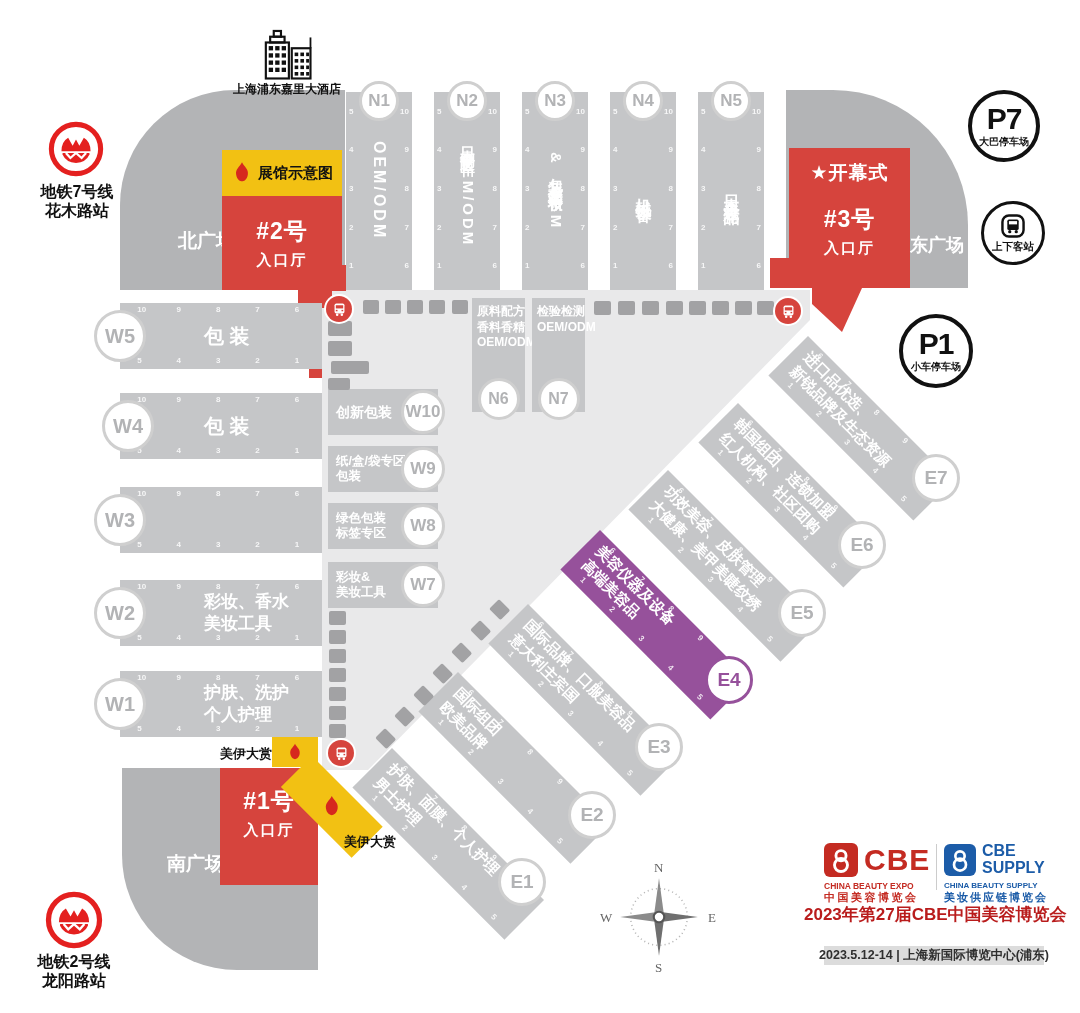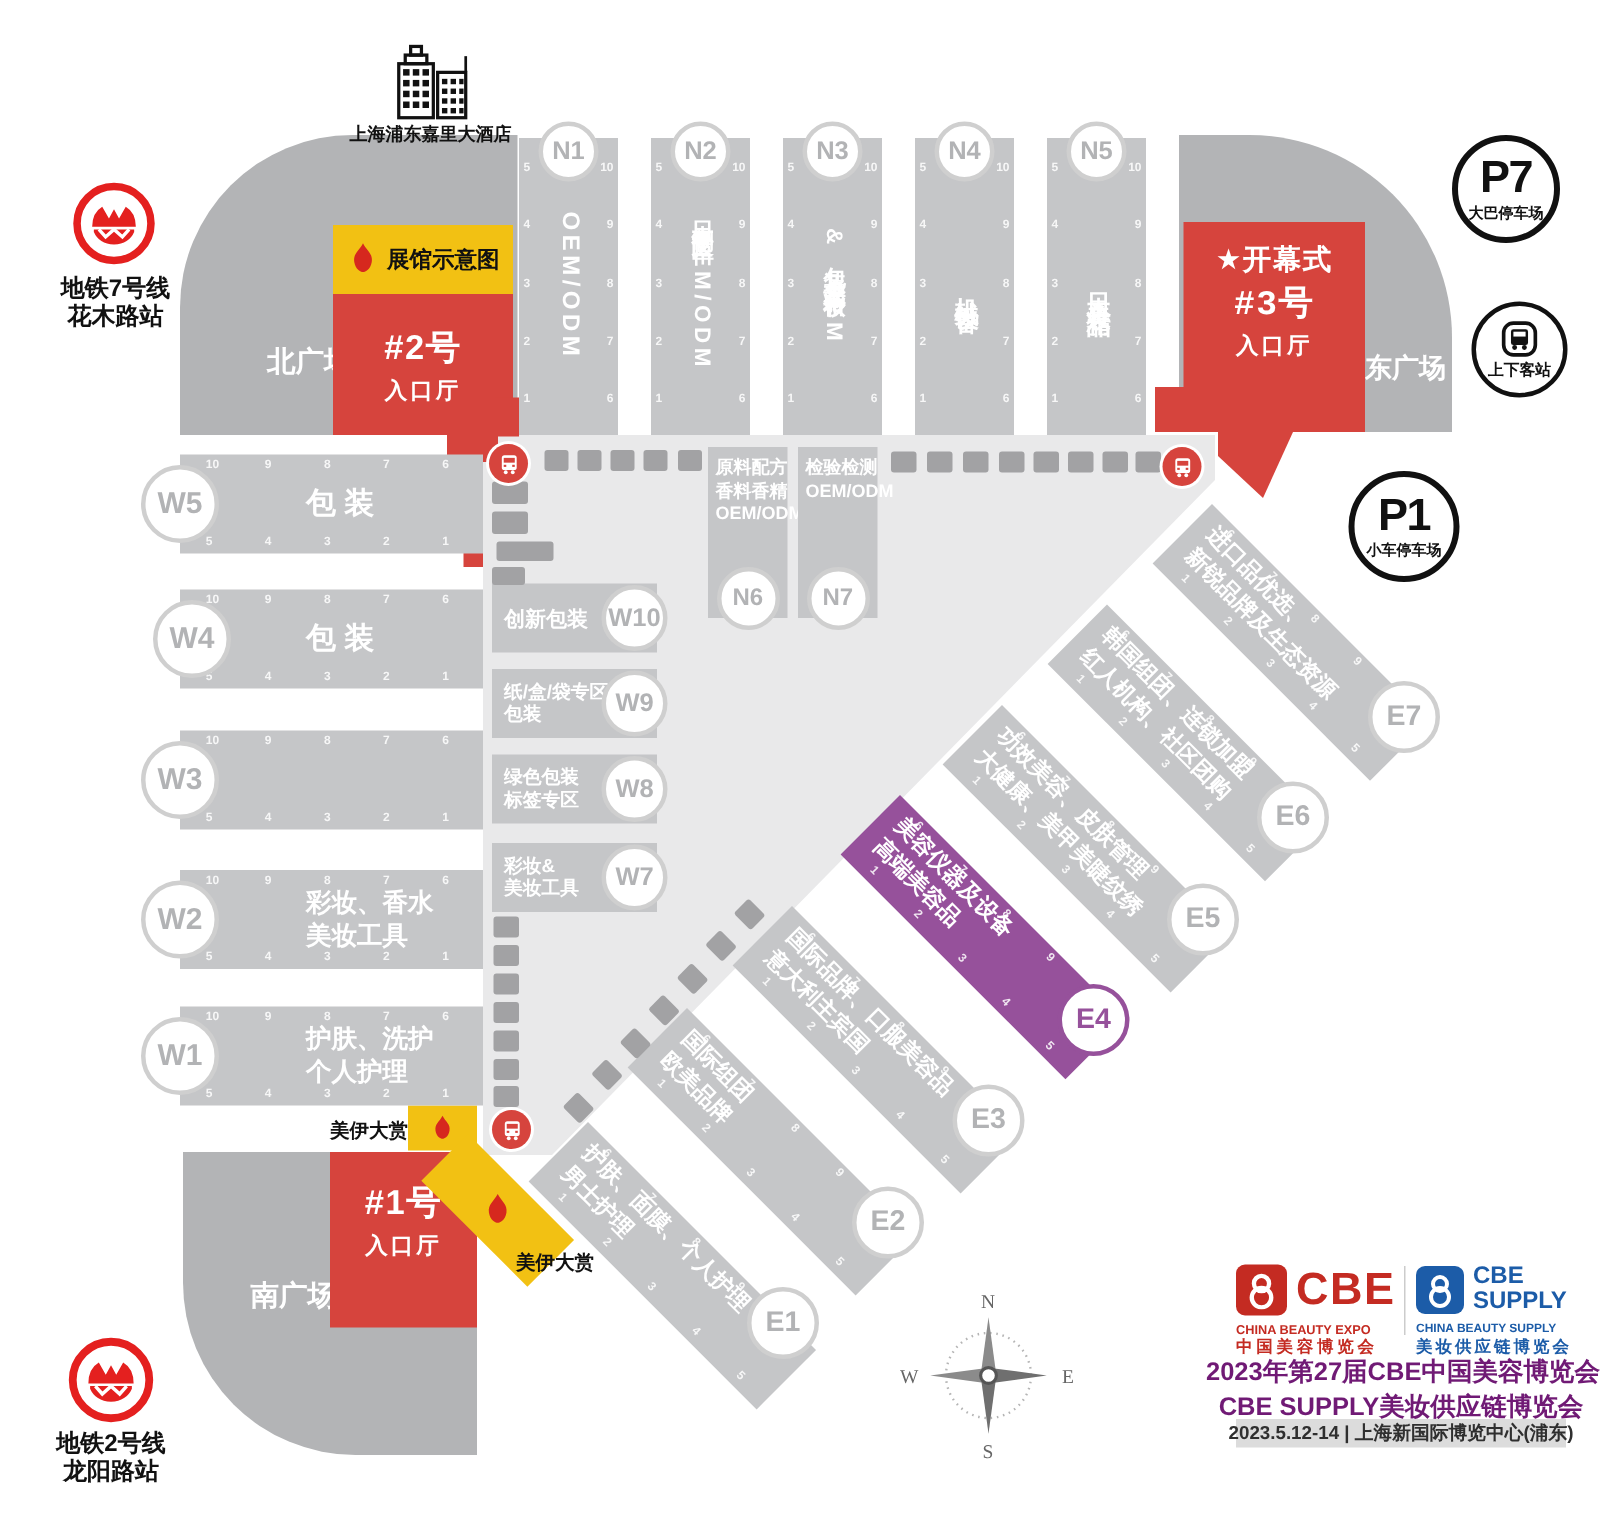--- a/index.html
+++ b/index.html
@@ -27,21 +27,21 @@
   .pcode{font-size:30px;font-weight:800;color:#111;line-height:1;letter-spacing:-1px;text-align:center;}
   .plabel{font-size:10px;font-weight:700;color:#111;margin-top:1px;white-space:nowrap;}
   .wlabel{position:absolute;left:84px;top:0;bottom:0;display:flex;flex-direction:column;justify-content:center;color:#fff;font-weight:700;line-height:1.3;white-space:nowrap;}
   .vlabel{position:absolute;left:0;top:0;right:0;bottom:0;display:flex;align-items:center;justify-content:center;}
   .vlabel .vtxt{writing-mode:vertical-rl;text-orientation:mixed;color:#fff;font-weight:700;letter-spacing:3px;display:flex;gap:3px;}
   .dlabel{position:absolute;left:12px;top:4px;color:#fff;font-weight:700;font-size:15px;line-height:1.35;white-space:nowrap;}
   .zlabel{position:absolute;left:8px;top:0;bottom:0;display:flex;flex-direction:column;justify-content:center;color:#fff;font-weight:700;line-height:1.2;white-space:nowrap;}
   .nzlabel{position:absolute;left:5px;top:6px;color:#fff;font-weight:700;font-size:12px;line-height:1.3;white-space:nowrap;}
   .compass-letter{position:absolute;font-family:"Liberation Serif","DejaVu Serif",serif;font-size:13px;color:#666;}
   .info-title{position:absolute;font-size:27px;font-weight:800;color:#111;letter-spacing:4px;text-align:center;}
-  .info-line{position:absolute;font-size:17px;font-weight:800;color:#701a75;text-align:center;white-space:nowrap;}
+  .info-line{position:absolute;font-size:17px;font-weight:800;color:#b91c1c;text-align:center;white-space:nowrap;}
   .date-bar{position:absolute;background:#dcdcdc;color:#2f2f2f;font-size:12.5px;font-weight:700;display:flex;align-items:center;justify-content:center;white-space:nowrap;}
   .hotel-label{position:absolute;font-size:12px;font-weight:800;color:#111;text-align:center;white-space:nowrap;}
 </style>
 </head>
 <body>
 
 <div id="map">
 
   <div class="abs" style="left:322px;top:290px;width:488px;height:480px;background:var(--corridor);clip-path:polygon(0 0,488px 0,488px 30px,46px 480px,0 480px);"></div>
 
@@ -64,21 +64,21 @@
   <div class="ent" style="left:222px;top:196px;width:120px;height:94px;display:flex;flex-direction:column;align-items:center;justify-content:center;">
     <div class="ent-title">#2号</div>
     <div class="ent-sub">入口厅</div>
   </div>
   <div class="abs" style="left:330px;top:265px;width:16px;height:26px;background:var(--red);"></div>
   <div class="abs" style="left:298px;top:288px;width:34px;height:20px;background:var(--red);"></div>
   <div class="abs" style="left:309px;top:306px;width:13px;height:72px;background:var(--red);"></div>
 
   <div class="ent" style="left:789px;top:148px;width:121px;height:140px;display:flex;flex-direction:column;align-items:center;">
     <div class="ent-flag" style="margin-top:12px;">★开幕式</div>
-    <div class="ent-title" style="margin-top:0;font-family:Liberation Mono, monospace;">#3号</div>
+    <div class="ent-title" style="margin-top:18px;">#3号</div>
     <div class="ent-sub">入口厅</div>
   </div>
   <div class="abs" style="left:770px;top:258px;width:20px;height:30px;background:var(--red);"></div>
   <div class="abs" style="left:808px;top:288px;width:54px;height:48px;background:var(--red);clip-path:polygon(4px 0,54px 0,34px 44px,4px 16px);"></div>
 
   <div class="ent" style="left:220px;top:768px;width:98px;height:117px;display:flex;flex-direction:column;align-items:center;">
     <div class="ent-title" style="margin-top:18px;">#1号</div>
     <div class="ent-sub">入口厅</div>
   </div>
 
@@ -606,16 +606,15 @@
             <circle cx="16" cy="25" r="9" fill="none" stroke="#fff" stroke-width="4"></circle>
           </svg>
       </div>
       <span class="abs" style="left:38px;top:1px;font-size:16px;font-weight:800;color:var(--cbeblue);">CBE</span>
       <span class="abs" style="left:38px;top:18px;font-size:16px;font-weight:800;color:var(--cbeblue);">SUPPLY</span>
       <span class="abs" style="left:0;top:40px;font-size:8px;font-weight:700;color:var(--cbeblue);white-space:nowrap;">CHINA BEAUTY SUPPLY</span>
       <span class="abs" style="left:0;top:49px;font-size:11px;font-weight:700;color:var(--cbeblue);letter-spacing:2px;white-space:nowrap;">美妆供应链博览会</span>
     </div>
   </div>
   <div class="info-line" style="left:804px;top:903px;width:260px;">2023年第27届CBE中国美容博览会</div>
-  <div class="info-line" style="left:804px;top:926px;width:260px;">CBE SUPPLY美妆供应链博览会</div>
   <div class="date-bar" style="left:824px;top:946px;width:220px;height:19px;">2023.5.12-14 | 上海新国际博览中心(浦东)</div>
 
 </div>
 
 </body></html>

